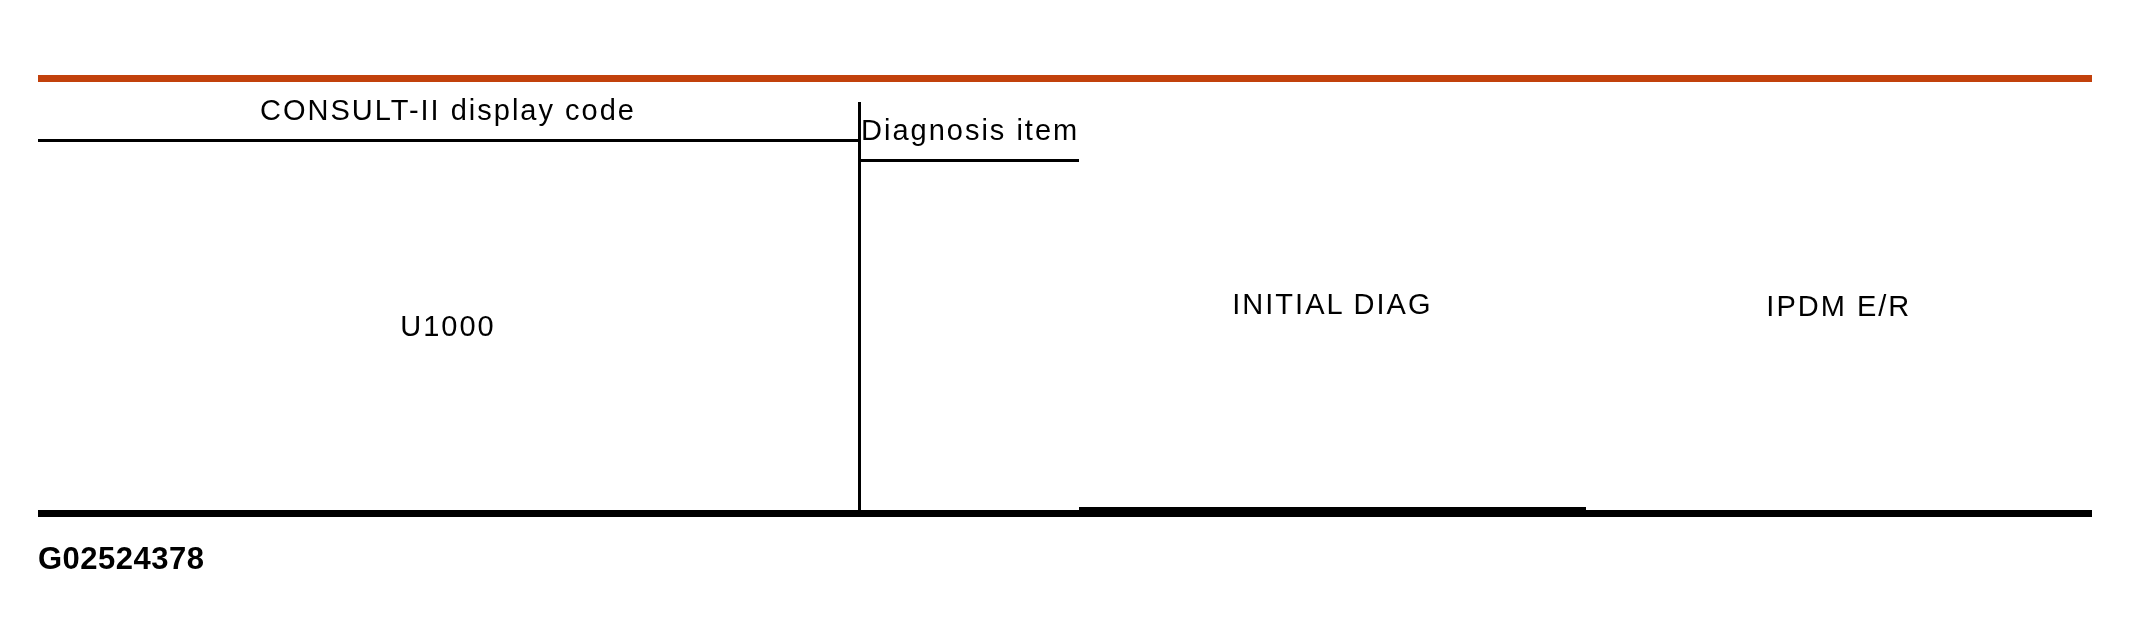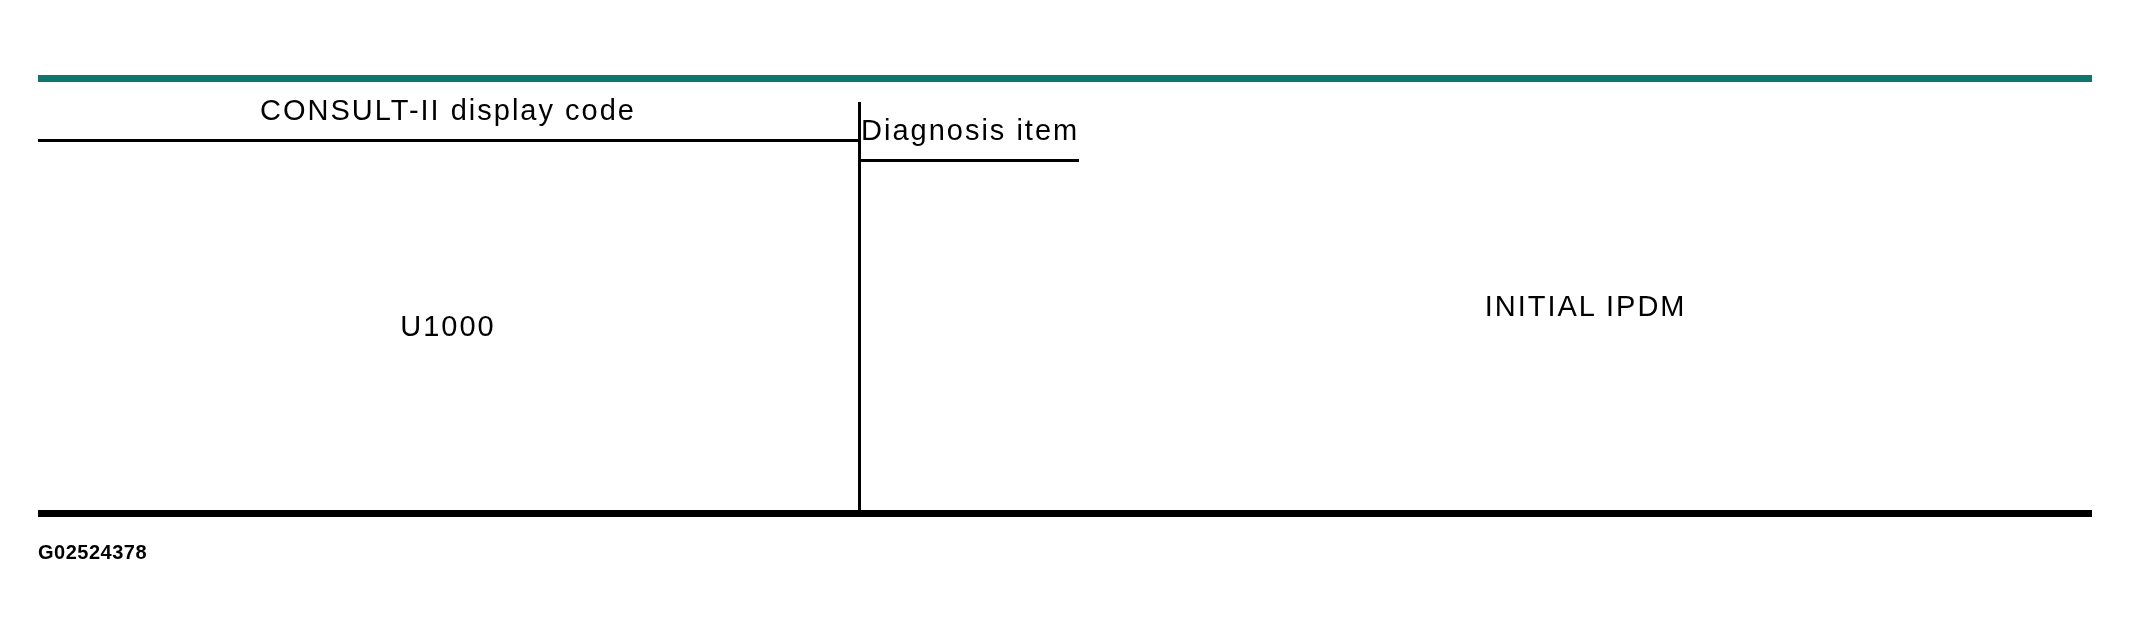--- a/index.html
+++ b/index.html
@@ -14,21 +14,21 @@
     font-family: "Liberation Sans", sans-serif;
     color: #000000;
     overflow: hidden;
   }
   .diag-table {
     position: absolute;
     left: 38px;
     top: 75px;
     width: 2054px;
     height: 428px;
-    border-top: 7px solid #0f766e;
+    border-top: 7px solid #c2410c;
     border-bottom: 7px solid #000;
     display: flex;
     box-sizing: content-box;
   }
   .col-left {
     width: 820px;
     display: flex;
     flex-direction: column;
   }
   .col-right {
@@ -64,32 +64,33 @@
     font-size: 29px;
     letter-spacing: 2px;
   }
   .item-row:not(:last-child) {
     border-bottom: 3px solid #000;
   }
   .figure-id {
     position: absolute;
     left: 38px;
     top: 541px;
-    font-size: 20px;
+    font-size: 31px;
     font-weight: bold;
     letter-spacing: 0.5px;
   }
 </style>
 </head>
 <body>
 
 <div class="diag-table">
   <div class="col-left">
     <div class="header-cell">CONSULT-II display code</div>
     <div class="code-cell">U1000</div>
   </div>
   <div class="col-right">
     <div class="header-cell">Diagnosis item</div>
-    <div class="item-row">INITIAL IPDM</div>
+    <div class="item-row">INITIAL DIAG</div>
+    <div class="item-row">IPDM E/R</div>
   </div>
 </div>
 
 <div class="figure-id">G02524378</div>
 
 </body></html>

